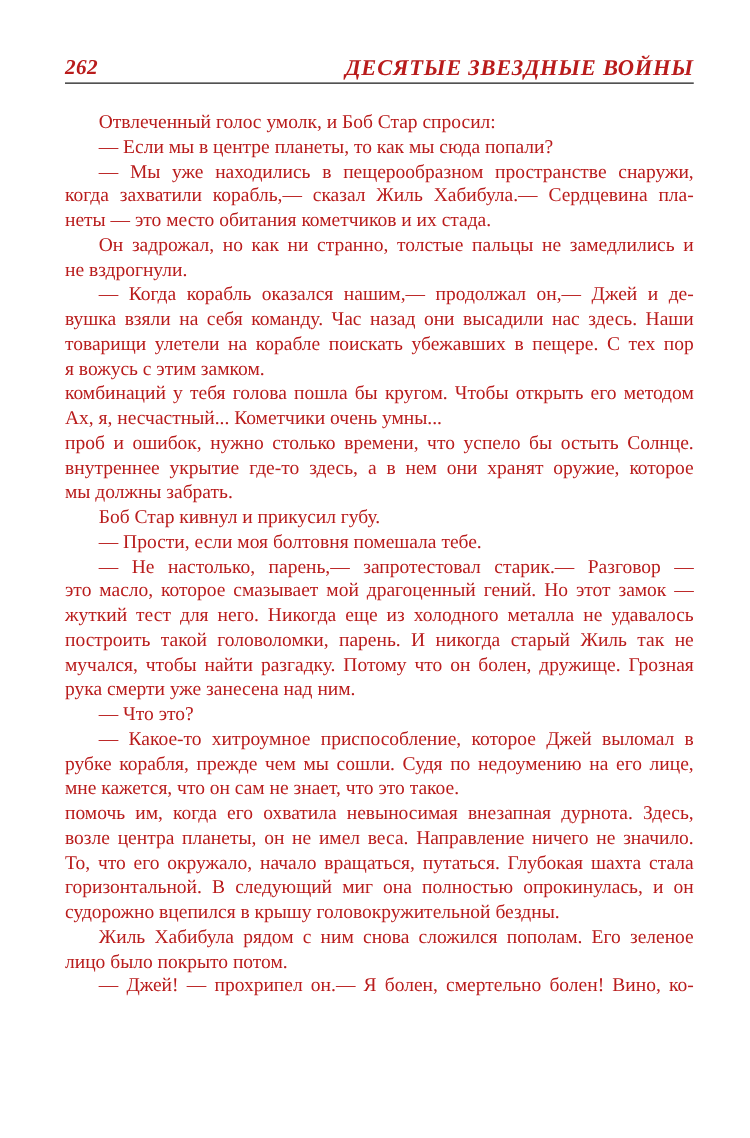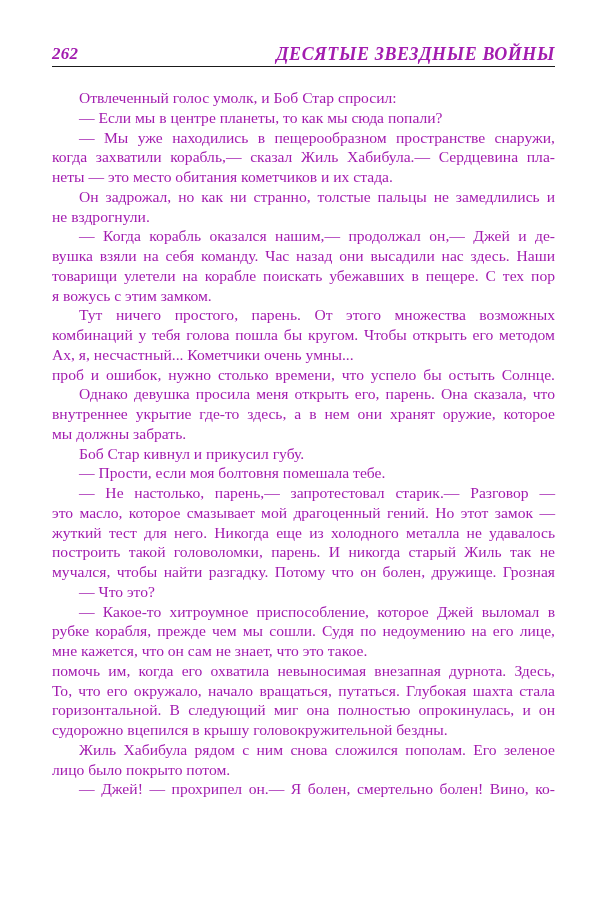--- a/index.html
+++ b/index.html
@@ -1,17 +1,17 @@
 <!DOCTYPE html>
 <html><head>
 <meta charset="utf-8">
 <style>
   html, body { margin: 0; padding: 0; background: #ffffff; }
   body { width: 600px; height: 910px; position: relative; overflow: hidden; }
-  .page { position: absolute; left: 0; top: 0; width: 600px; height: 640px; background: #fff; color: #a21caf; }
+  .page { position: absolute; left: 0; top: 0; width: 600px; height: 640px; background: #fff; color: #b91c1c; }
   .running-head { position: absolute; left: 52px; top: 44px; width: 503px; height: 22px; border-bottom: 1.5px solid #1a1a1a; }
   .page-number { position: absolute; left: 0; top: 0; font-family: "Liberation Serif", serif; font-style: italic; font-weight: bold; font-size: 17px; letter-spacing: 0.3px; }
   .book-title { position: absolute; right: 0; top: 0; font-family: "Liberation Serif", serif; font-style: italic; font-weight: bold; font-size: 18px; letter-spacing: 0.6px; }
   .body-text { position: absolute; left: 52px; top: 88px; width: 503px; font-family: "Liberation Serif", serif; font-size: 15.6px; line-height: 19.75px; }
   .line { display: block; white-space: nowrap; text-align: justify; text-align-last: justify; height: 19.75px; }
   .line.last { text-align-last: left; }
   .line.indent { padding-left: 27px; }
 </style>
 </head>
 <body>
@@ -45,61 +45,61 @@
     </div>
 
     <div>
       <span class="line indent">— Когда корабль оказался нашим,— продолжал он,— Джей и де-</span>
       <span class="line">вушка взяли на себя команду. Час назад они высадили нас здесь. Наши</span>
       <span class="line">товарищи улетели на корабле поискать убежавших в пещере. С тех пор</span>
       <span class="line last">я вожусь с этим замком.</span>
     </div>
 
     <div>
-      <span class="line indent">Тут ничего простого, парень. От этого множества возможных</span>
       <span class="line">комбинаций у тебя голова пошла бы кругом. Чтобы открыть его методом</span>
       <span class="line last">Ах, я, несчастный... Кометчики очень умны...</span>
       <span class="line">проб и ошибок, нужно столько времени, что успело бы остыть Солнце.</span>
     </div>
 
     <div>
-      <span class="line indent">Однако девушка просила меня открыть его, парень. Она сказала, что</span>
       <span class="line">внутреннее укрытие где-то здесь, а в нем они хранят оружие, которое</span>
       <span class="line last">мы должны забрать.</span>
     </div>
 
     <div>
       <span class="line indent last">Боб Стар кивнул и прикусил губу.</span>
     </div>
 
     <div>
       <span class="line indent last">— Прости, если моя болтовня помешала тебе.</span>
     </div>
 
     <div>
       <span class="line indent">— Не настолько, парень,— запротестовал старик.— Разговор —</span>
       <span class="line">это масло, которое смазывает мой драгоценный гений. Но этот замок —</span>
       <span class="line">жуткий тест для него. Никогда еще из холодного металла не удавалось</span>
       <span class="line">построить такой головоломки, парень. И никогда старый Жиль так не</span>
       <span class="line">мучался, чтобы найти разгадку. Потому что он болен, дружище. Грозная</span>
+      <span class="line last">рука смерти уже занесена над ним.</span>
     </div>
 
 
     <div>
       <span class="line indent last">— Что это?</span>
     </div>
 
     <div>
       <span class="line indent">— Какое-то хитроумное приспособление, которое Джей выломал в</span>
       <span class="line">рубке корабля, прежде чем мы сошли. Судя по недоумению на его лице,</span>
       <span class="line last">мне кажется, что он сам не знает, что это такое.</span>
     </div>
 
     <div>
       <span class="line">помочь им, когда его охватила невыносимая внезапная дурнота. Здесь,</span>
+      <span class="line">возле центра планеты, он не имел веса. Направление ничего не значило.</span>
       <span class="line">То, что его окружало, начало вращаться, путаться. Глубокая шахта стала</span>
       <span class="line">горизонтальной. В следующий миг она полностью опрокинулась, и он</span>
       <span class="line last">судорожно вцепился в крышу головокружительной бездны.</span>
     </div>
 
     <div>
       <span class="line indent">Жиль Хабибула рядом с ним снова сложился пополам. Его зеленое</span>
       <span class="line last">лицо было покрыто потом.</span>
     </div>
 

